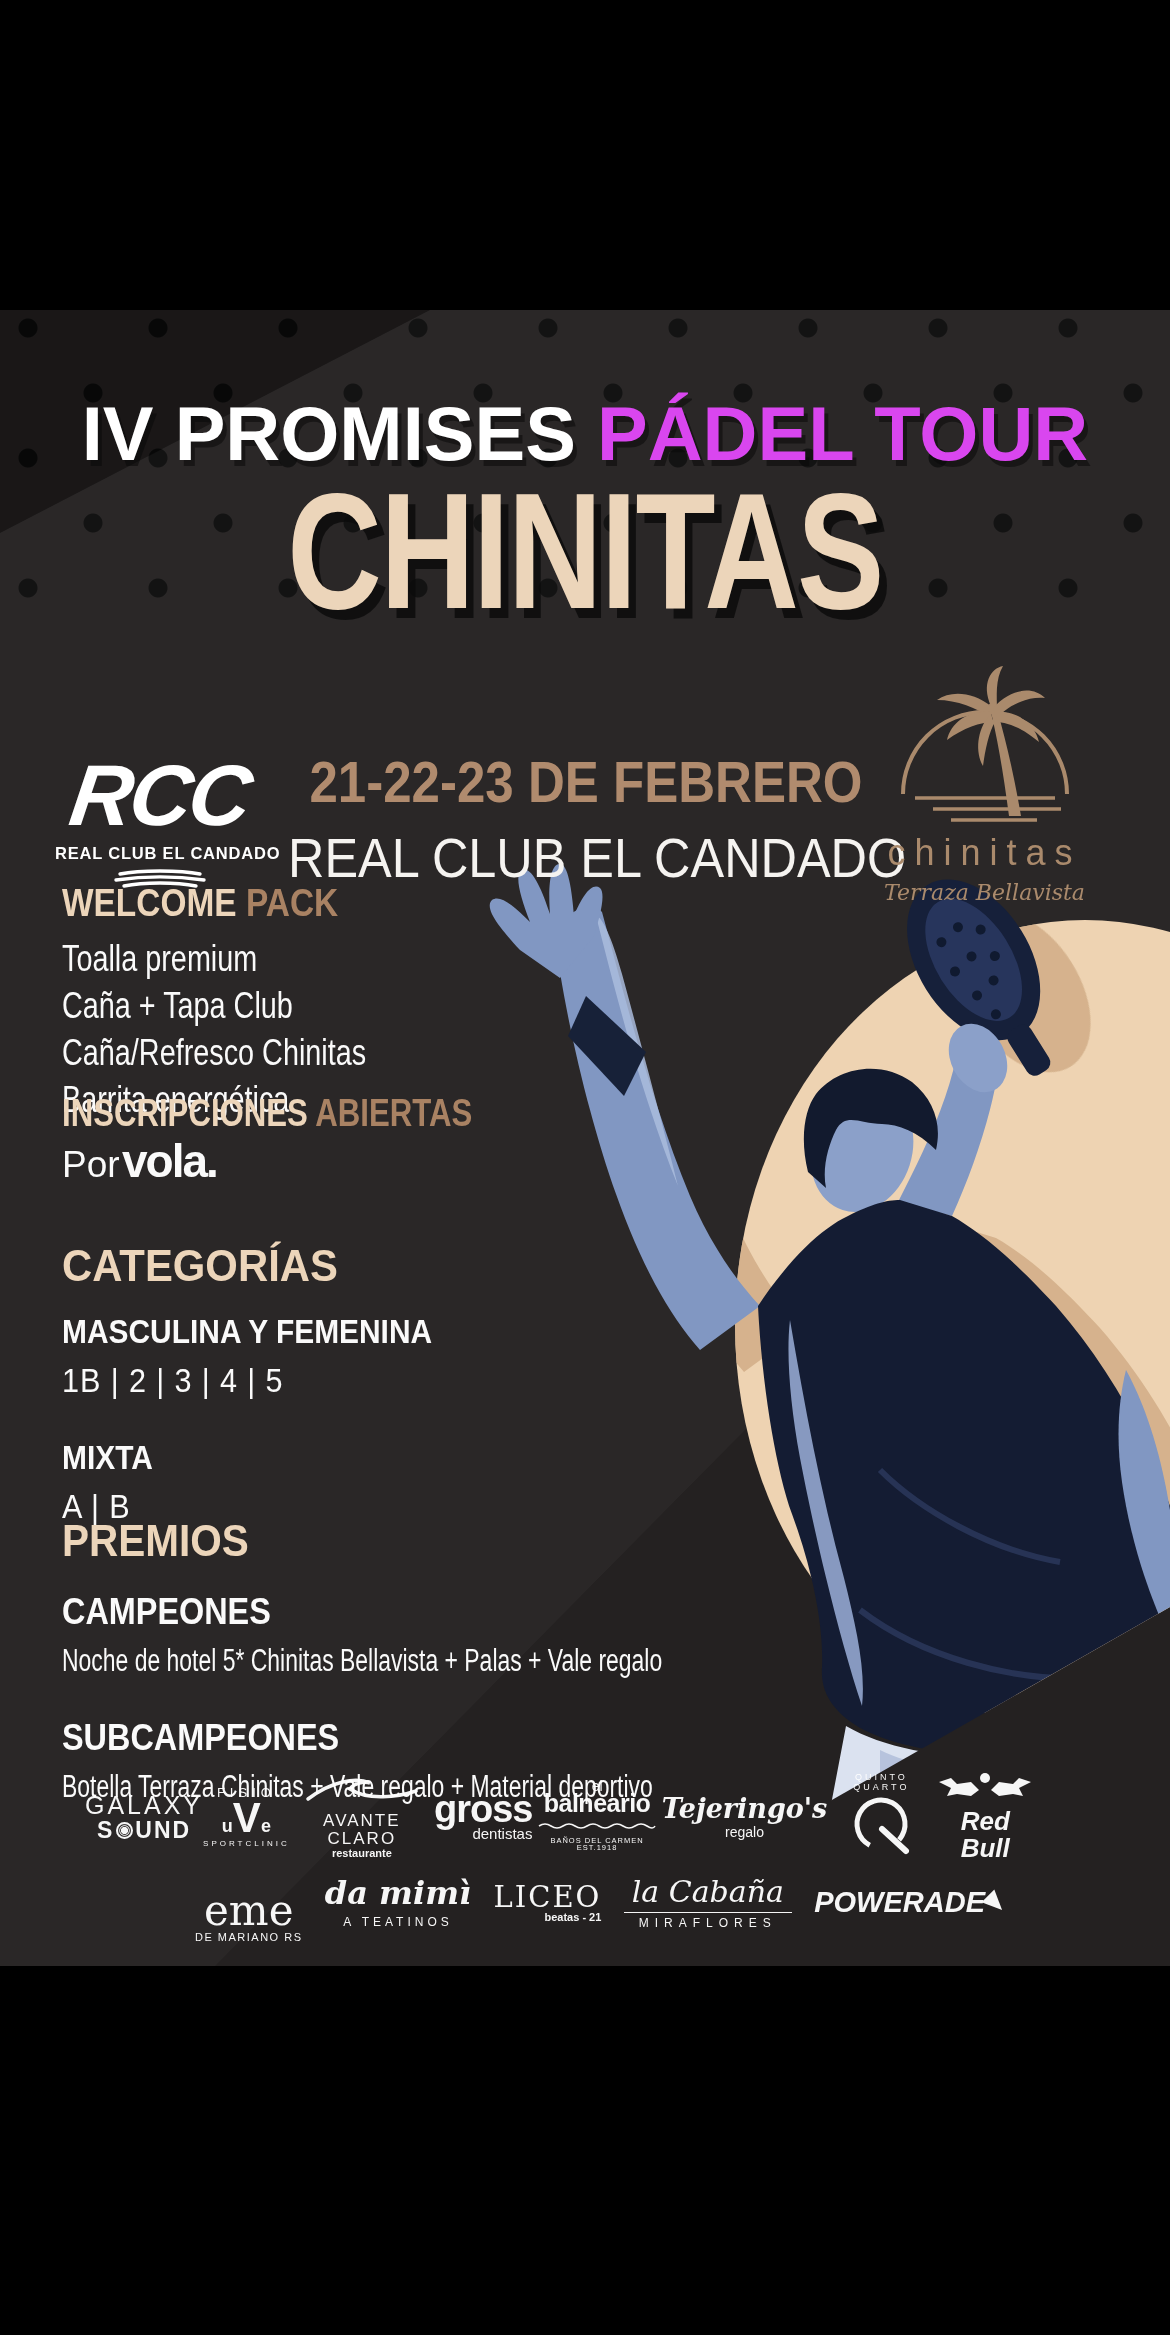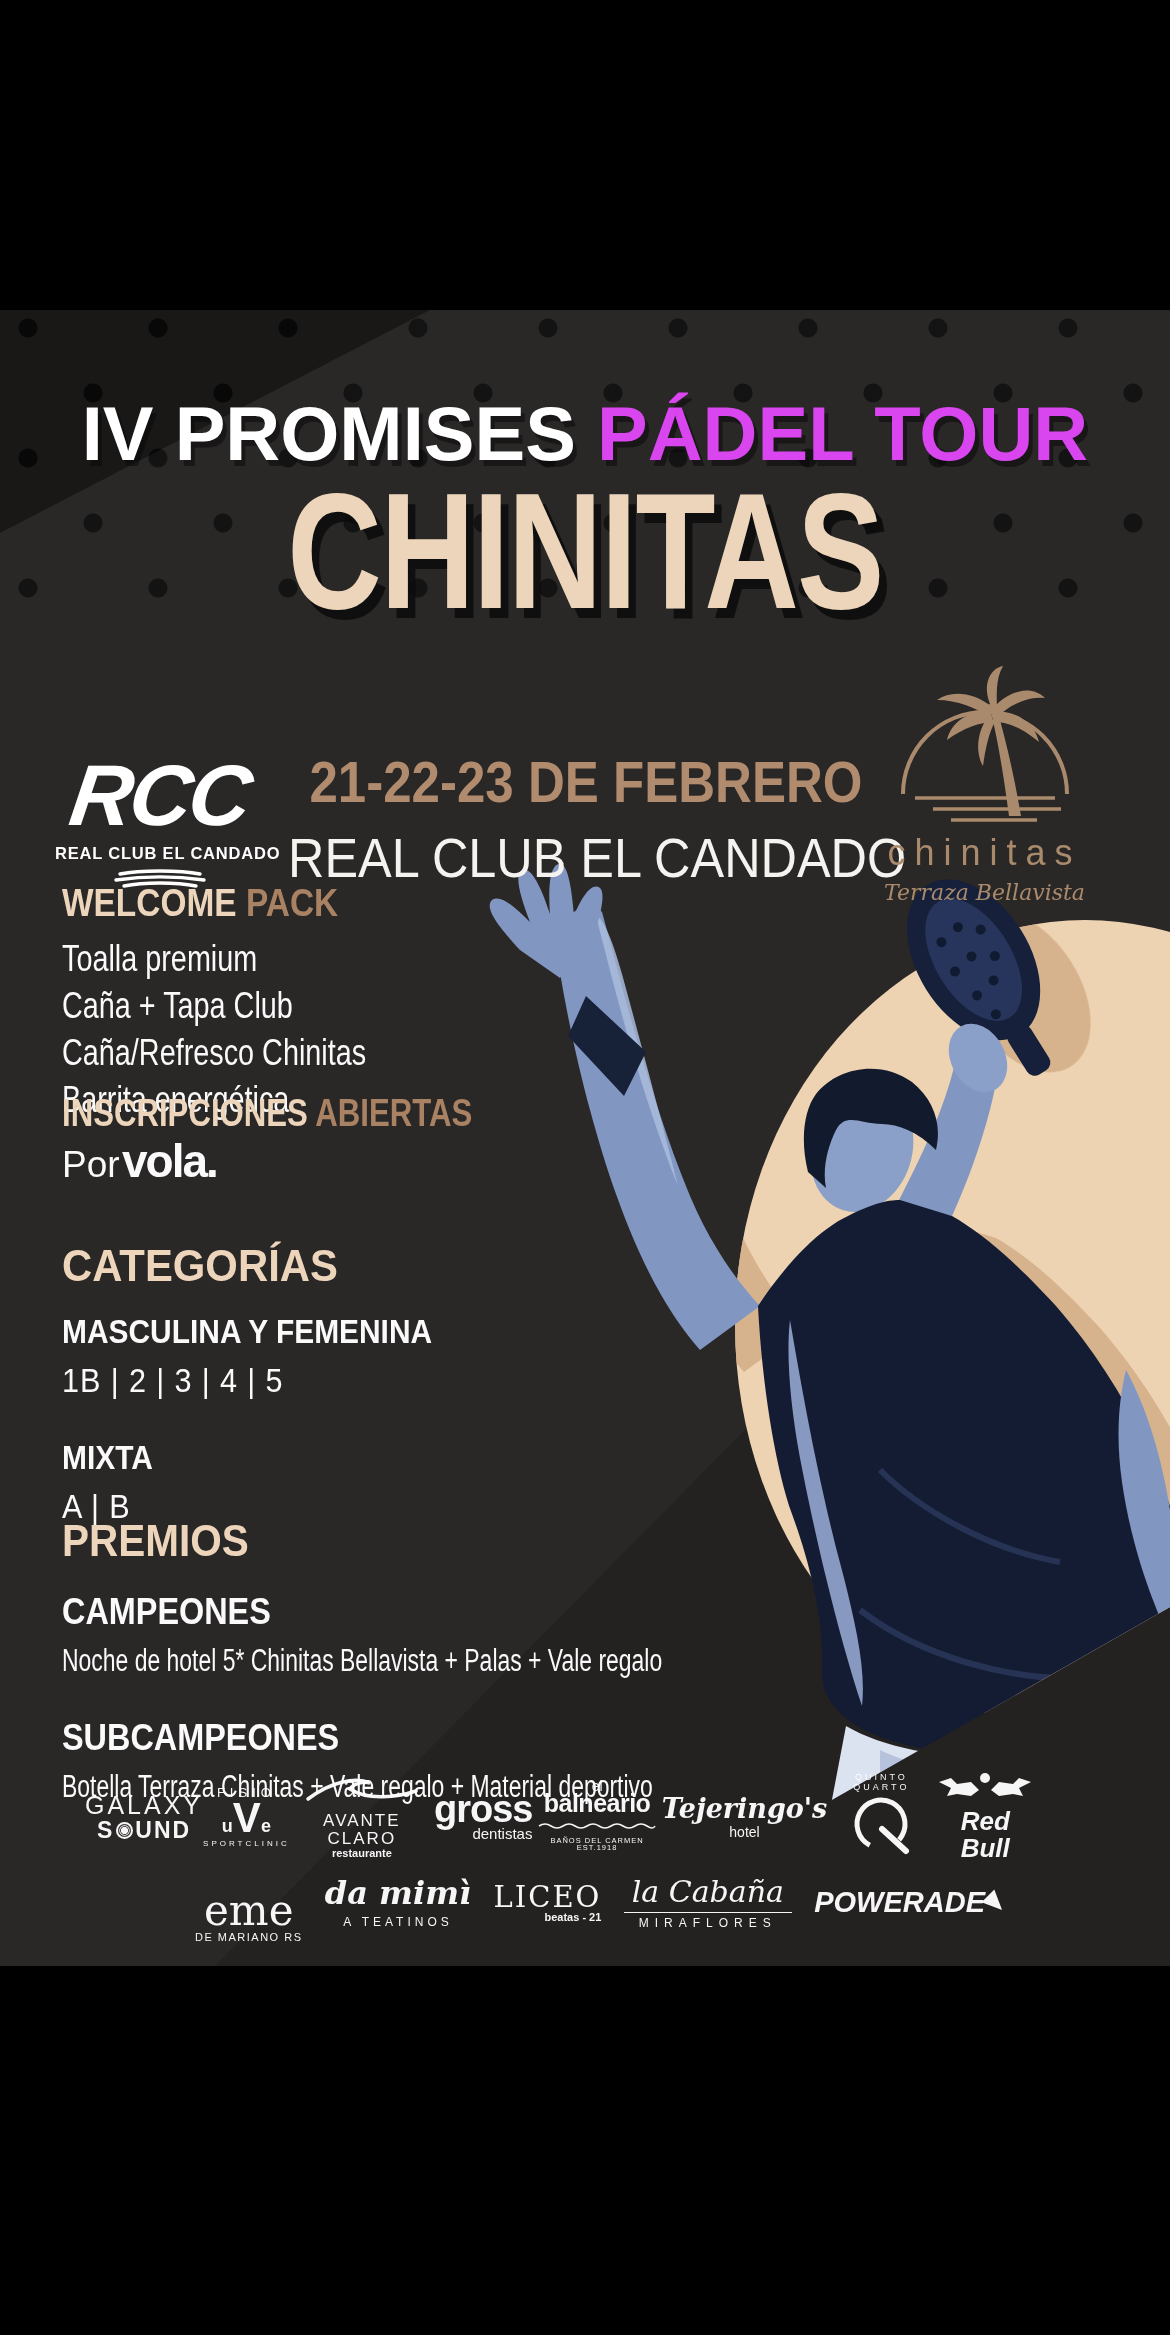--- a/index.html
+++ b/index.html
@@ -274,21 +274,21 @@
     <div class="logo lg-baln">
       <div class="t">el</div>
       <div class="m">balneario</div>
       <svg width="120" height="8" viewBox="0 0 120 8">
         <path d="M2,4 Q8,0 14,4 T26,4 T38,4 T50,4 T62,4 T74,4 T86,4 T98,4 T110,4 T118,4" stroke="#fff" stroke-width="1.6" fill="none"></path>
       </svg>
       <div class="s">BAÑOS DEL CARMEN EST.1918</div>
     </div>
     <div class="logo lg-tej">
       <div class="m">Tejeringo's</div>
-      <div class="s">hotel</div>
+      <div class="s">regalo</div>
     </div>
     <div class="logo lg-qq">
       <div class="t">QUINTO QUARTO</div>
       <svg width="62" height="62" viewBox="0 0 62 62">
         <circle cx="31" cy="29" r="24" stroke="#fff" stroke-width="5" fill="none" stroke-dasharray="118 33" transform="rotate(118 31 29)"></circle>
         <line x1="32" y1="34" x2="56" y2="56" stroke="#fff" stroke-width="6" stroke-linecap="round"></line>
       </svg>
     </div>
     <div class="logo lg-rb">
       <svg width="96" height="30" viewBox="0 0 96 30">

